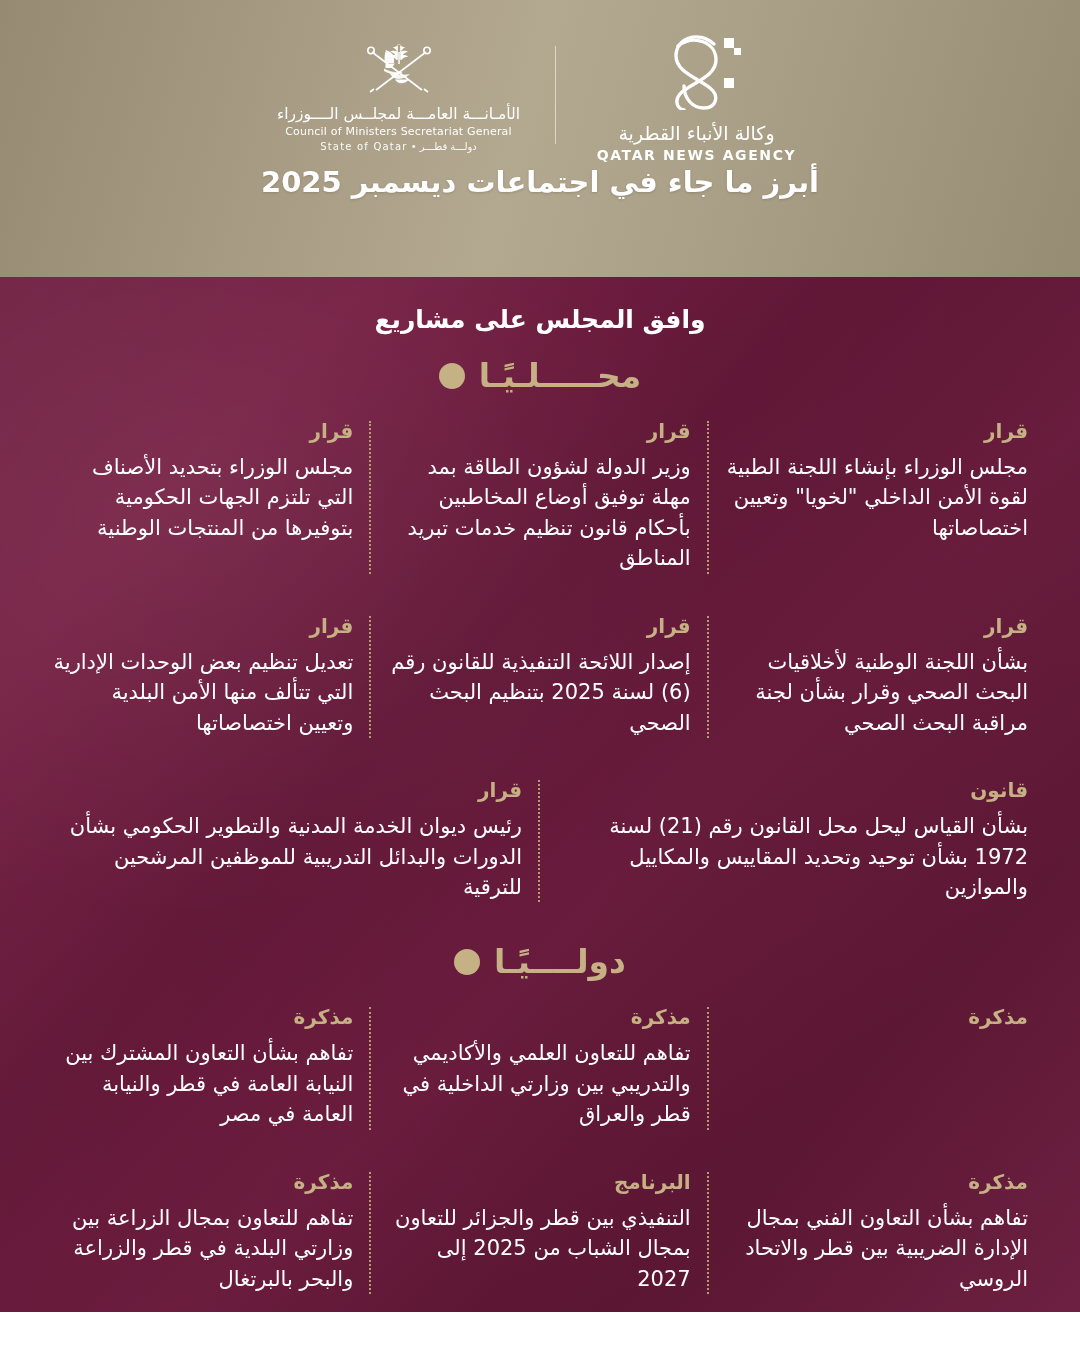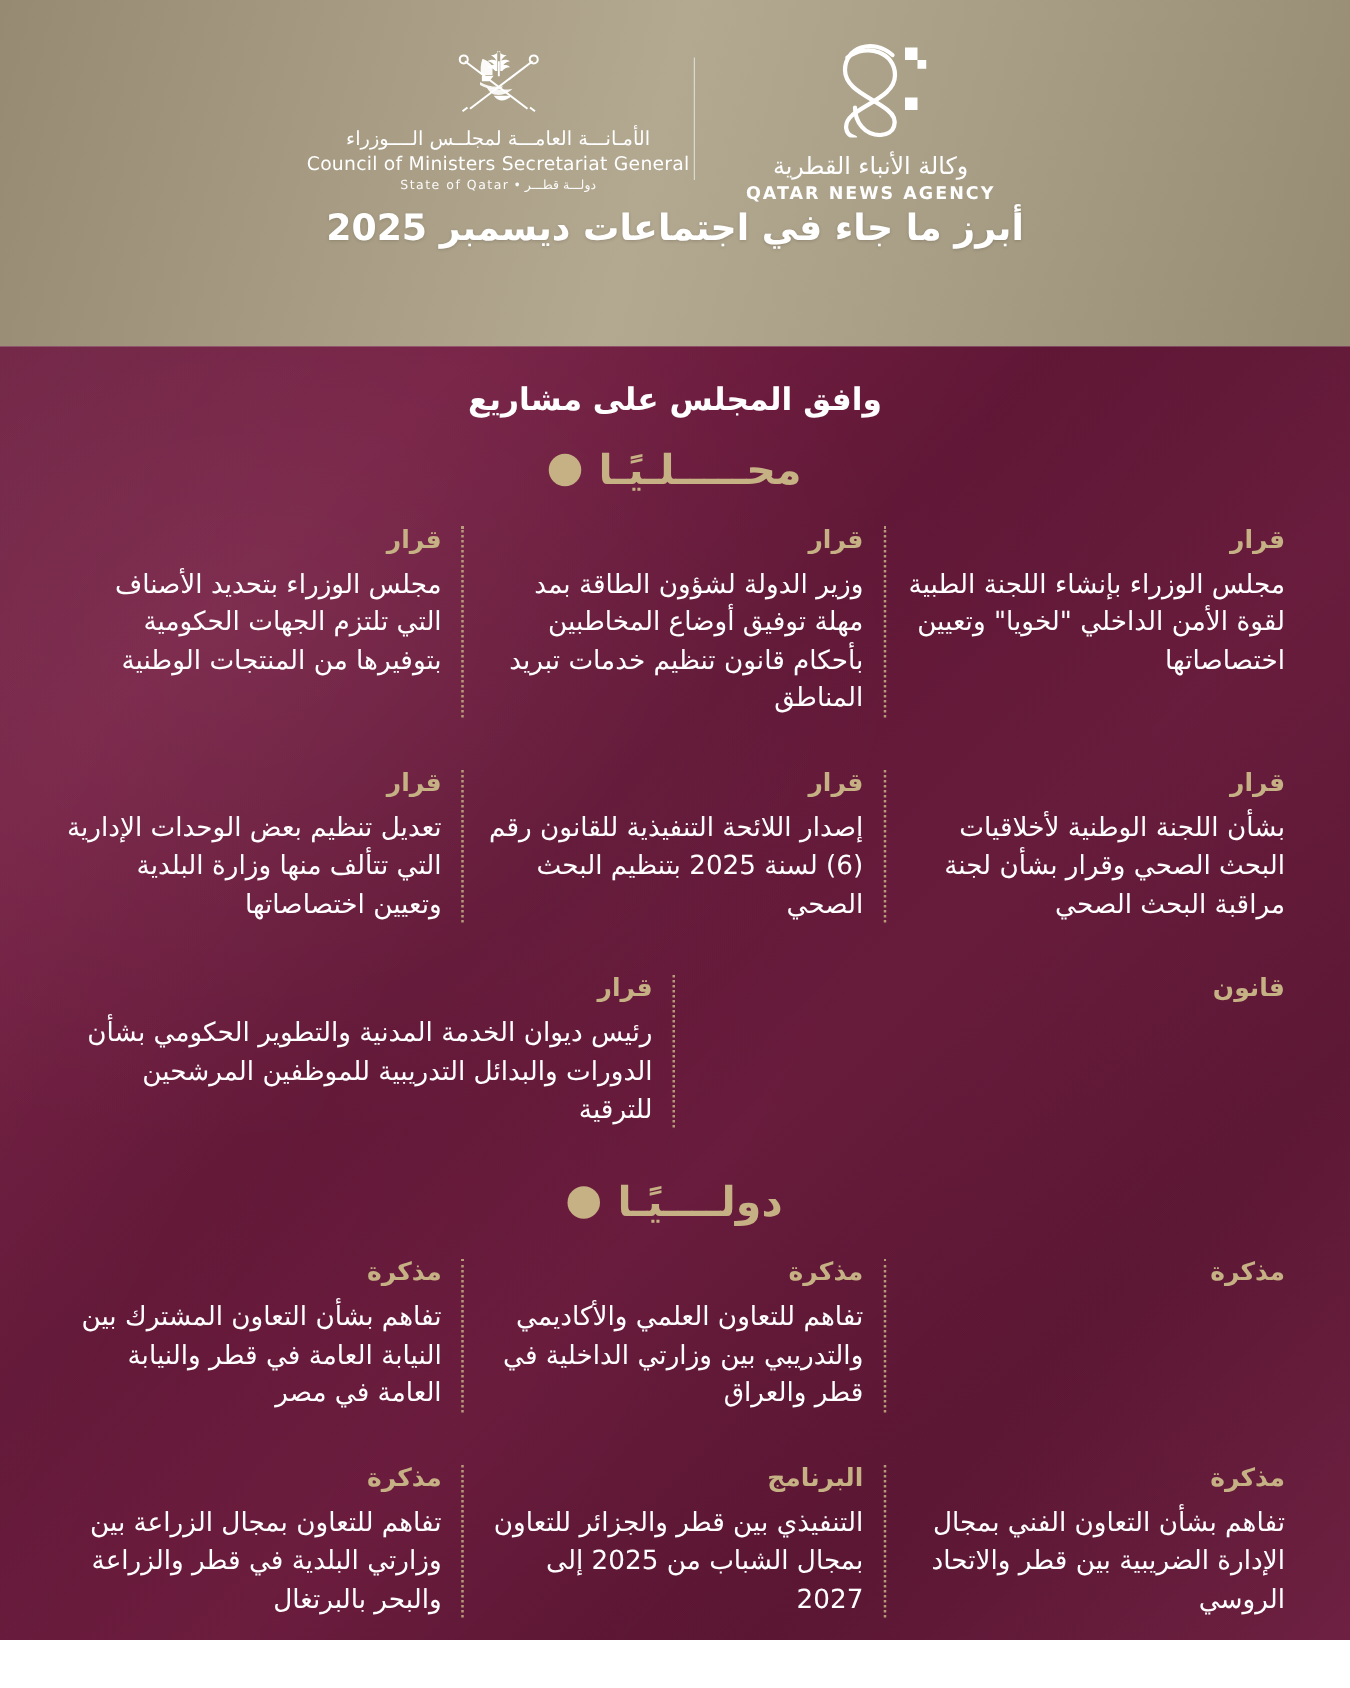--- a/index.html
+++ b/index.html
@@ -29,21 +29,21 @@
   .logo-qna{ display:flex; flex-direction:column; align-items:center; width:230px; }
   .logo-com{ display:flex; flex-direction:column; align-items:center; width:260px; }
   .logo-divider{
     width:1px; height:98px; background:rgba(255,255,255,.55); margin:0 26px;
   }
   .crest svg{ display:block; }
   .com-ar{
     font-size:15.5px; color:#fff; letter-spacing:.5px; margin-top:5px; font-weight:500; white-space:nowrap;
   }
   .com-en{
-    font-size:15px; color:#fff; letter-spacing:.2px; margin-top:2px; white-space:nowrap; direction:ltr;
+    font-size:11px; color:#fff; letter-spacing:.2px; margin-top:2px; white-space:nowrap; direction:ltr;
   }
   .com-sub{
     font-size:10px; color:#fff; letter-spacing:1.2px; margin-top:3px; opacity:.95; white-space:nowrap;
   }
   .qna-ar{ font-size:19px; color:#fff; margin-top:8px; white-space:nowrap; font-weight:500; }
   .qna-en{ font-size:14px; color:#fff; letter-spacing:1.6px; margin-top:3px; direction:ltr; white-space:nowrap; font-weight:700; }
 
   .main-title{
     font-size:50px; font-weight:bold; color:#ffffff; margin-top:16px; letter-spacing:.5px;
     text-shadow:0 2px 4px rgba(0,0,0,.18);
@@ -193,27 +193,28 @@
         <div class="cell">
           <div class="kicker">قرار</div>
           <div class="ctext">بشأن اللجنة الوطنية لأخلاقيات البحث الصحي وقرار بشأن لجنة مراقبة البحث الصحي</div>
         </div>
         <div class="cell">
           <div class="kicker">قرار</div>
           <div class="ctext">إصدار اللائحة التنفيذية للقانون رقم (6) لسنة 2025 بتنظيم البحث الصحي</div>
         </div>
         <div class="cell">
           <div class="kicker">قرار</div>
-          <div class="ctext">تعديل تنظيم بعض الوحدات الإدارية التي تتألف منها وزارة البلدية وتعيين اختصاصاتها</div>
+          <div class="ctext">تعديل تنظيم بعض الوحدات الإدارية التي تتألف منها الأمن البلدية وتعيين اختصاصاتها</div>
         </div>
       </div>
 
       <div class="row row-gap-lg">
         <div class="cell wide">
           <div class="kicker">قانون</div>
+          <div class="ctext">بشأن القياس ليحل محل القانون رقم (21) لسنة 1972 بشأن توحيد وتحديد المقاييس والمكاييل والموازين</div>
         </div>
         <div class="cell wide">
           <div class="kicker">قرار</div>
           <div class="ctext">رئيس ديوان الخدمة المدنية والتطوير الحكومي بشأن الدورات والبدائل التدريبية للموظفين المرشحين للترقية</div>
         </div>
       </div>
 
     </div>
 
     <div class="section-head">

